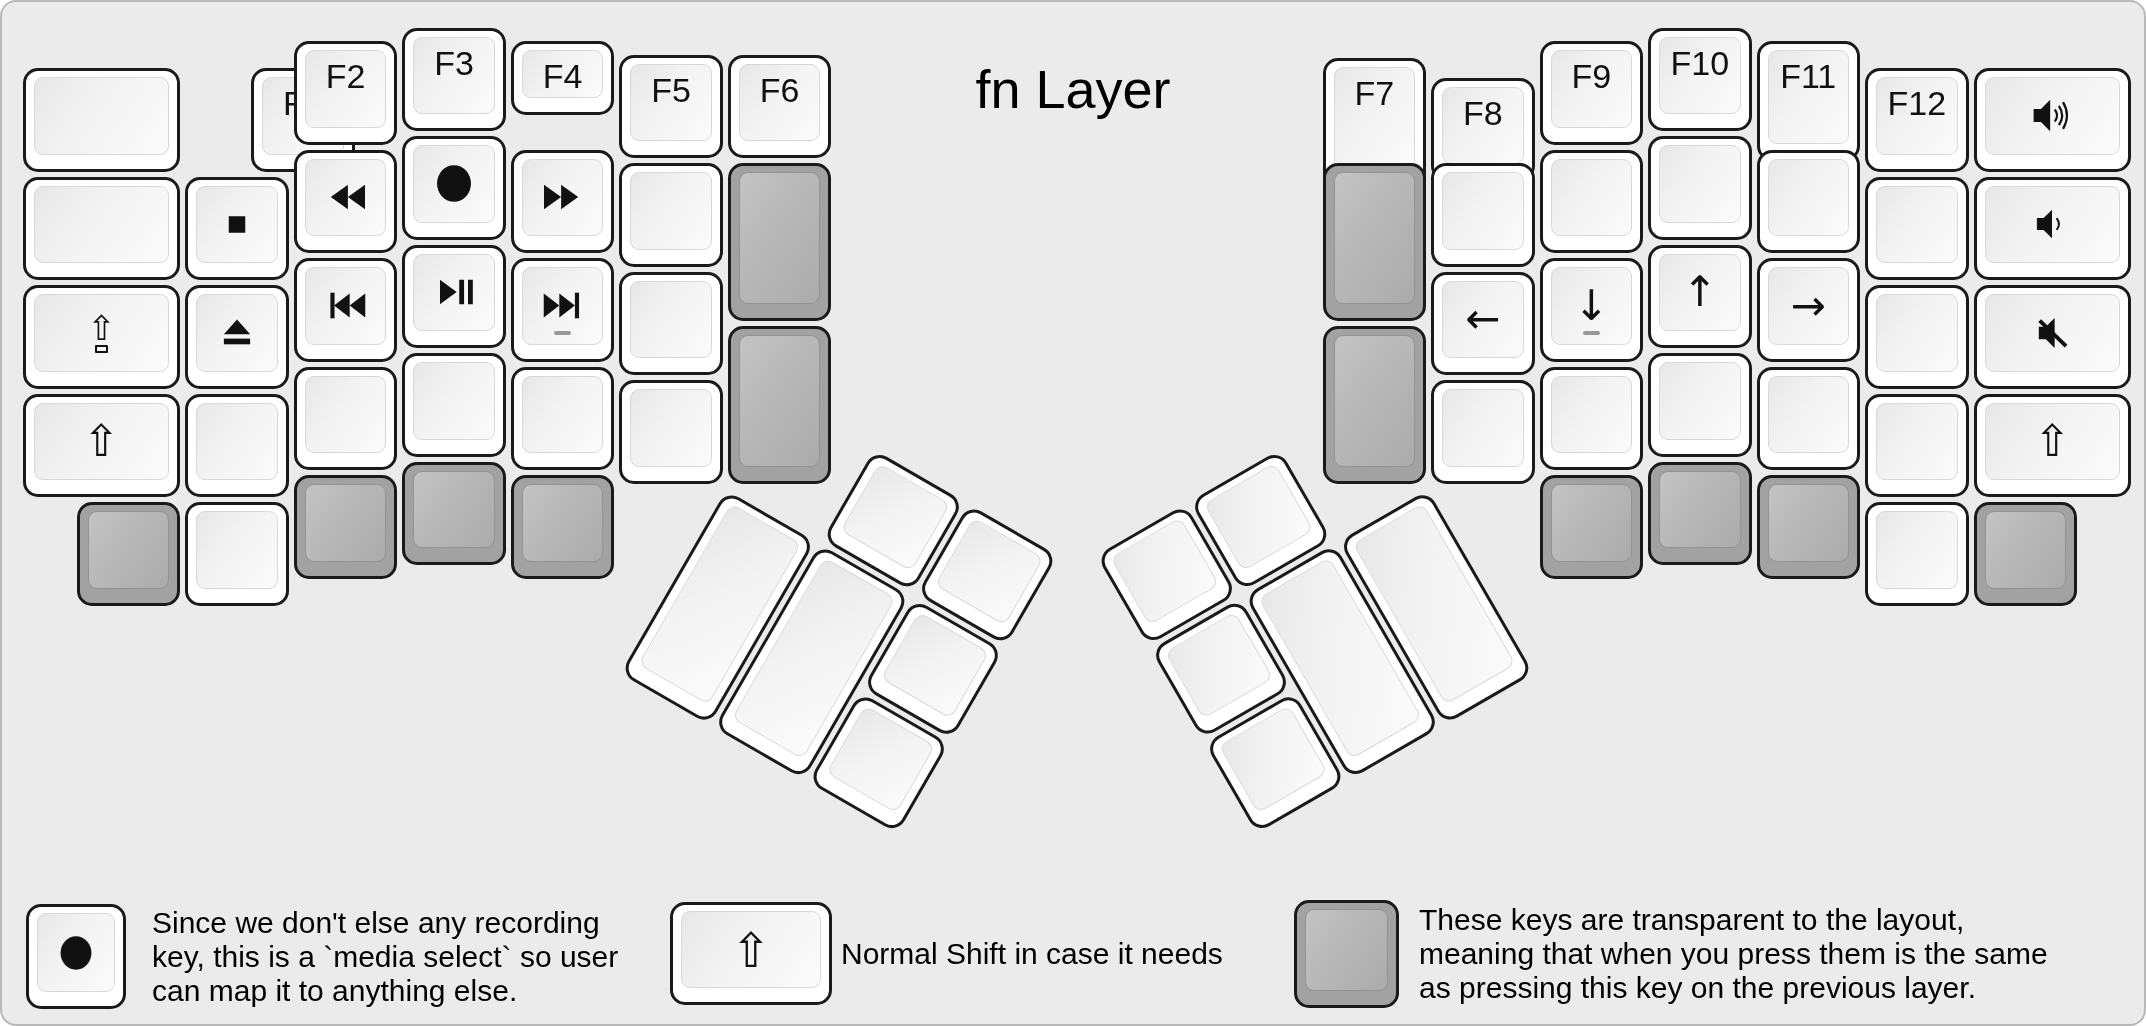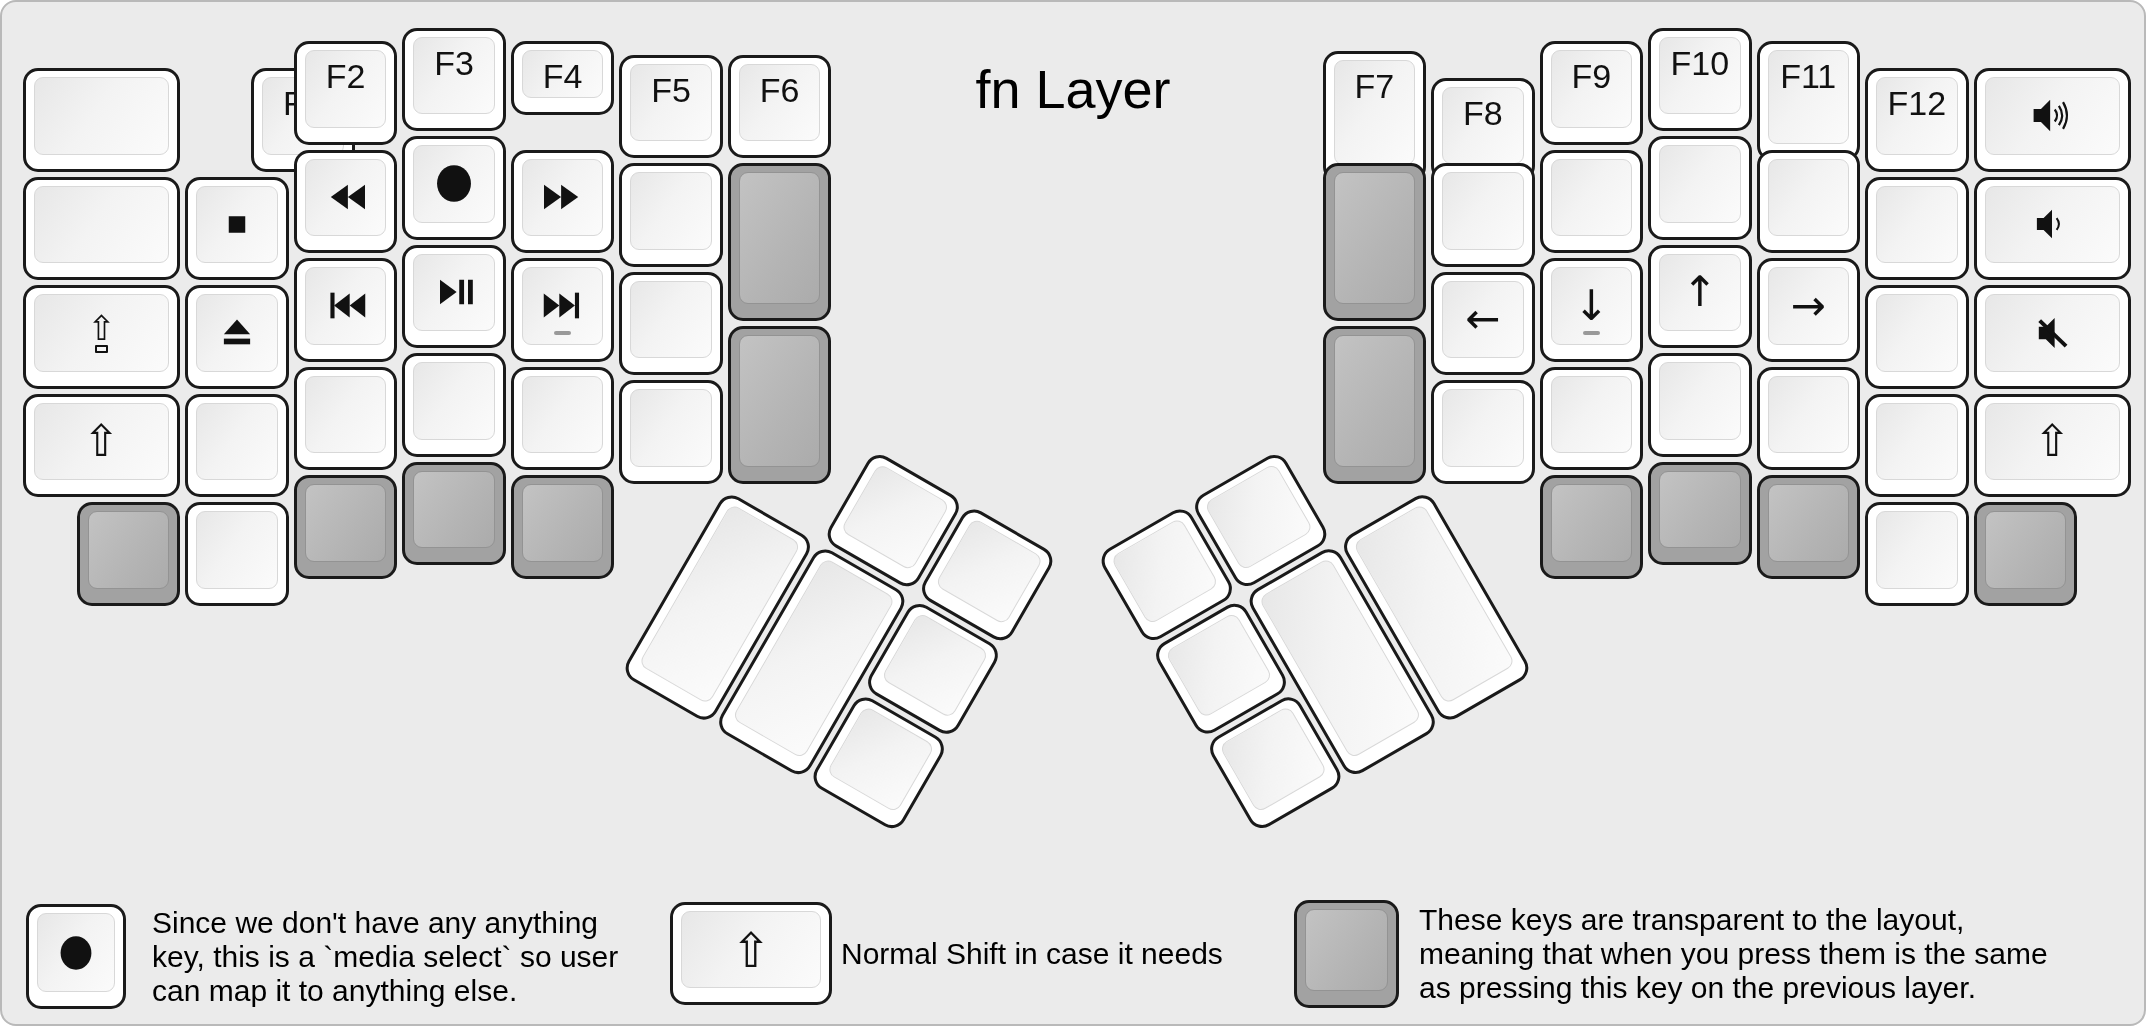--- a/index.html
+++ b/index.html
@@ -256,21 +256,21 @@
         <div class="face">
           <span class="klabel">F6</span>
         </div>
       </div>
       <div class="key gray" style="left: 725.75px; top: 161.1px; width: 103.5px; height: 157.75px;">
         <div class="face"></div>
       </div>
       <div class="key gray" style="left: 725.75px; top: 323.9px; width: 103.5px; height: 157.75px;">
         <div class="face"></div>
       </div>
-      <div class="key white" style="left: 1320.5px; top: 49px; width: 103.5px; height: 131px;">
+      <div class="key white" style="left: 1320.5px; top: 56px; width: 103.5px; height: 131px;">
         <div class="face">
           <span class="klabel">F7</span>
         </div>
       </div>
       <div class="key gray" style="left: 1320.5px; top: 161.1px; width: 103.5px; height: 157.75px;">
         <div class="face"></div>
       </div>
       <div class="key gray" style="left: 1320.5px; top: 323.9px; width: 103.5px; height: 157.75px;">
         <div class="face"></div>
       </div>
@@ -451,21 +451,21 @@
     <div class="legend-key key white" style="width: 100px; height: 105px;">
         <div class="face">
           <div class="icon icon-record">
             <svg viewBox="0 0 48 42" width="44" height="39">
               <ellipse cx="24" cy="21" rx="18.5" ry="20" fill="#111"></ellipse>
             </svg>
           </div>
         </div>
       </div>
     <div class="legend-text">
-        <div>Since we don't have any anything</div>
+        <div>Since we don't else any recording</div>
         <div>key, this is a `media select` so user</div>
         <div>can map it to anything else.</div>
       </div>
   </div>
   <div class="legend-item" id="legend-item-2">
     <div class="legend-key key white" style="width: 162px; height: 103px;">
         <div class="face">
           <div class="icon icon-shift">⇧</div>
         </div>
       </div>

